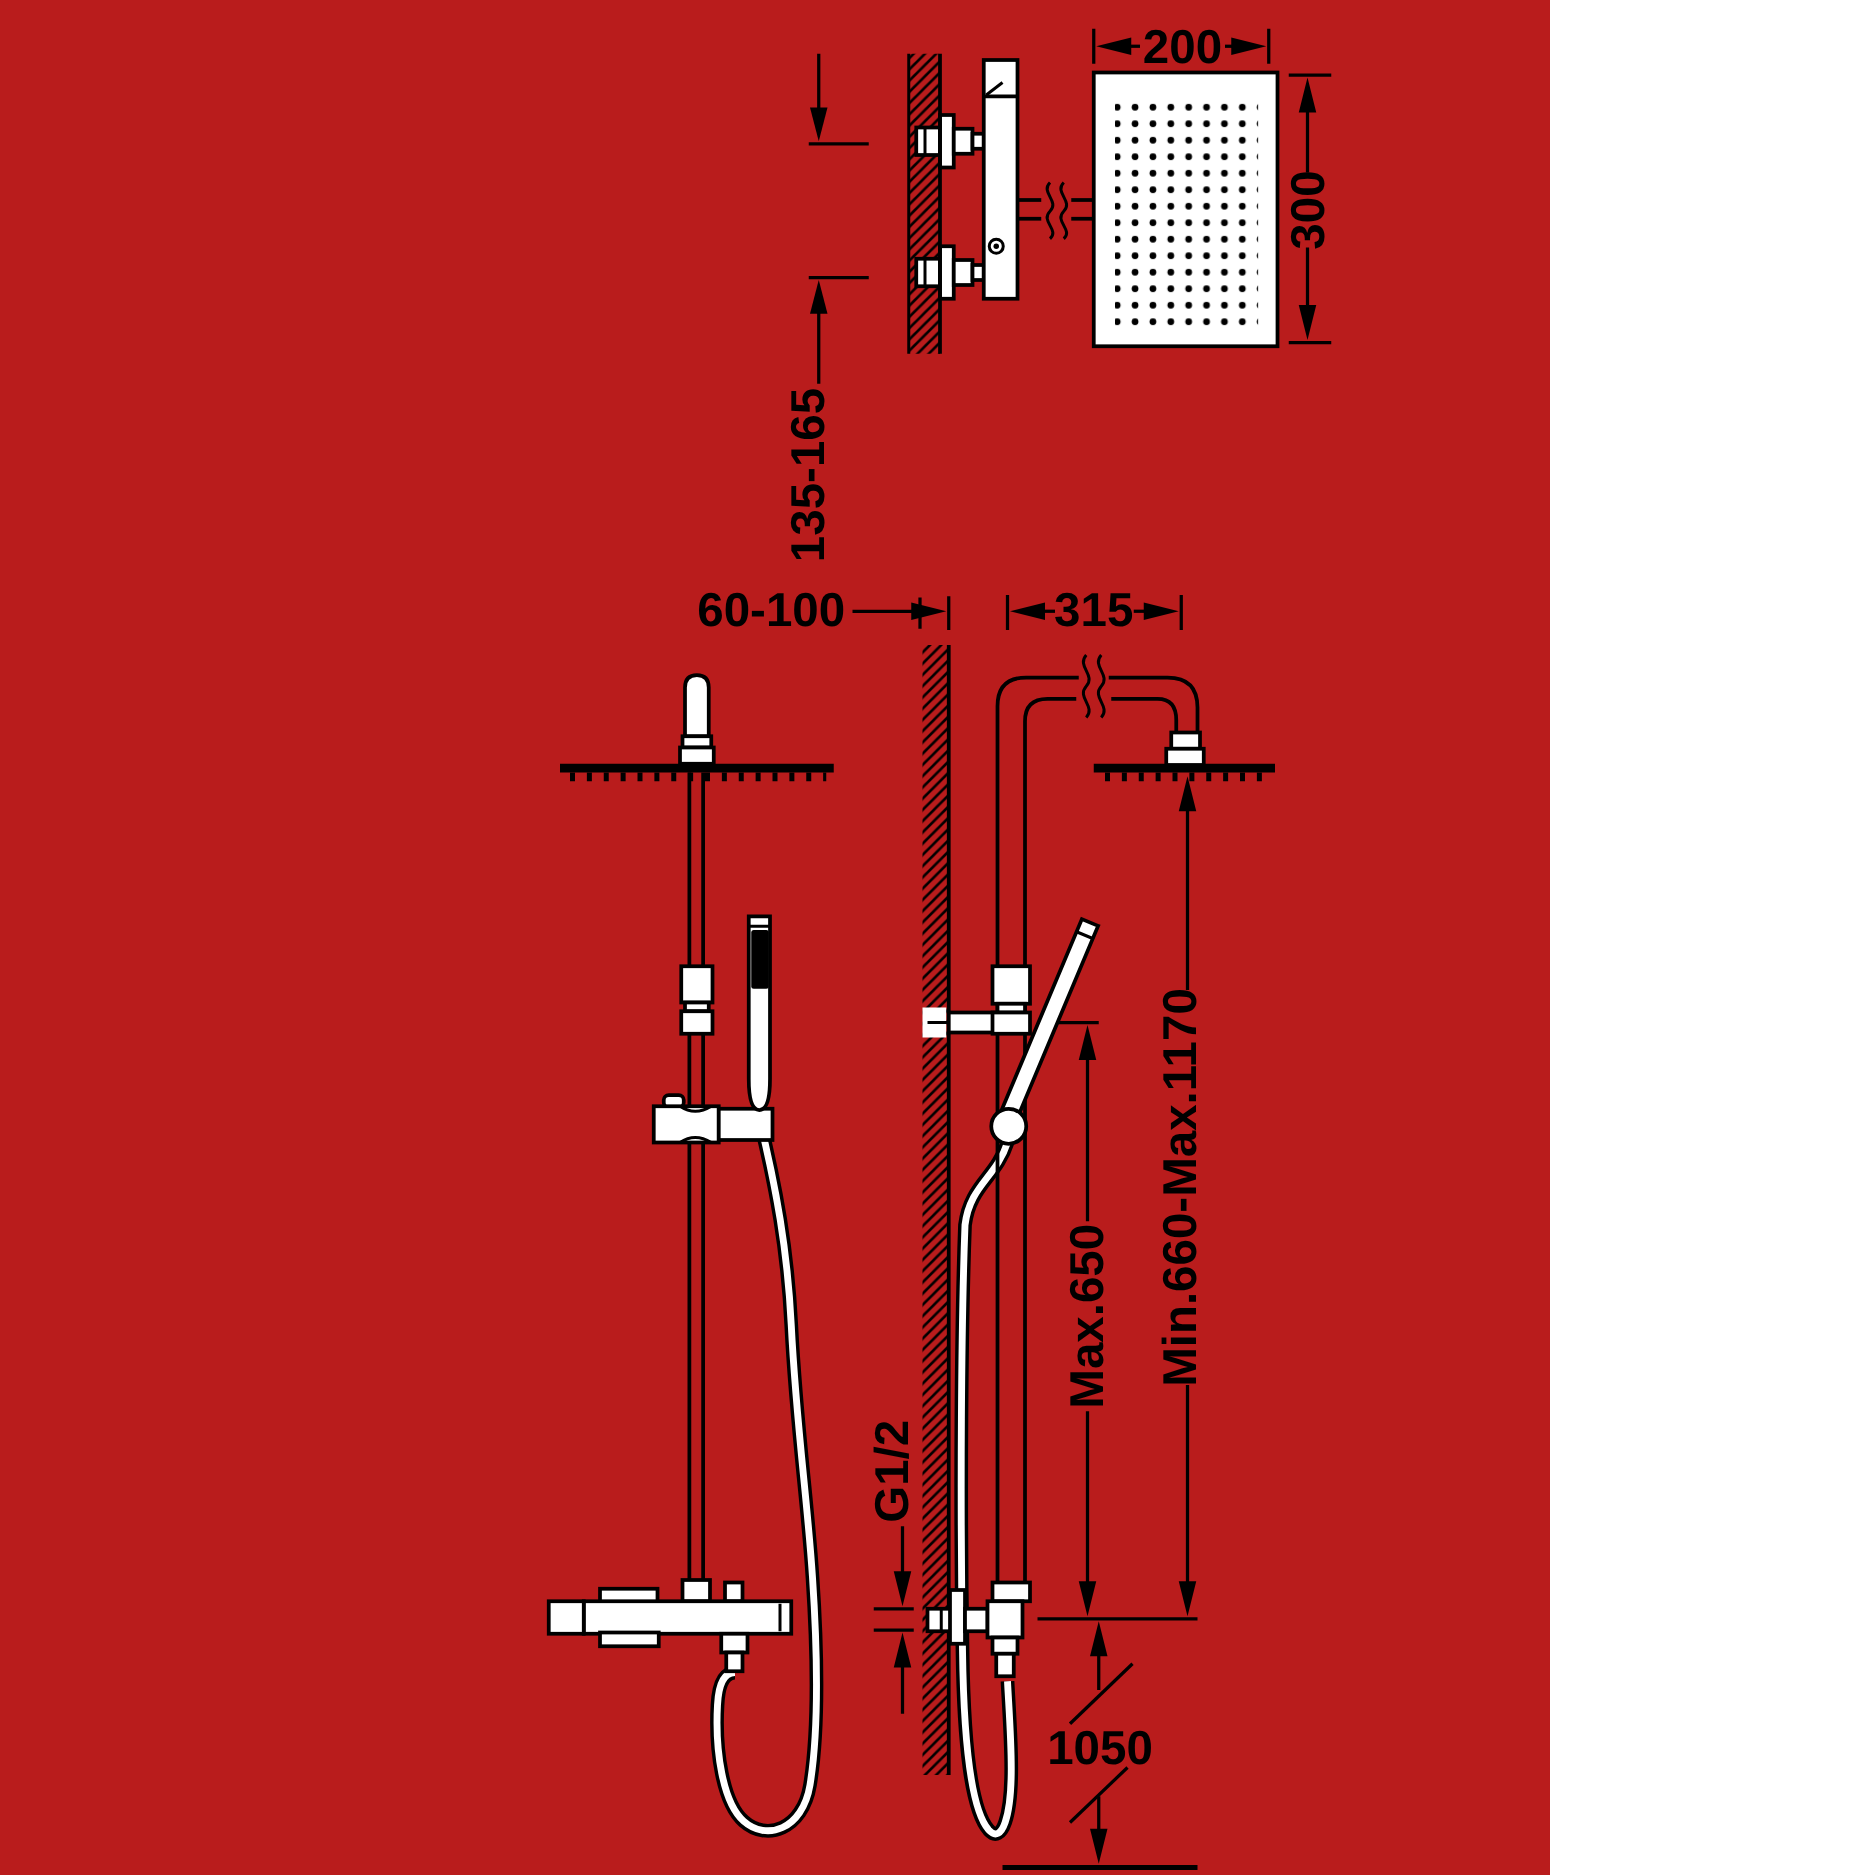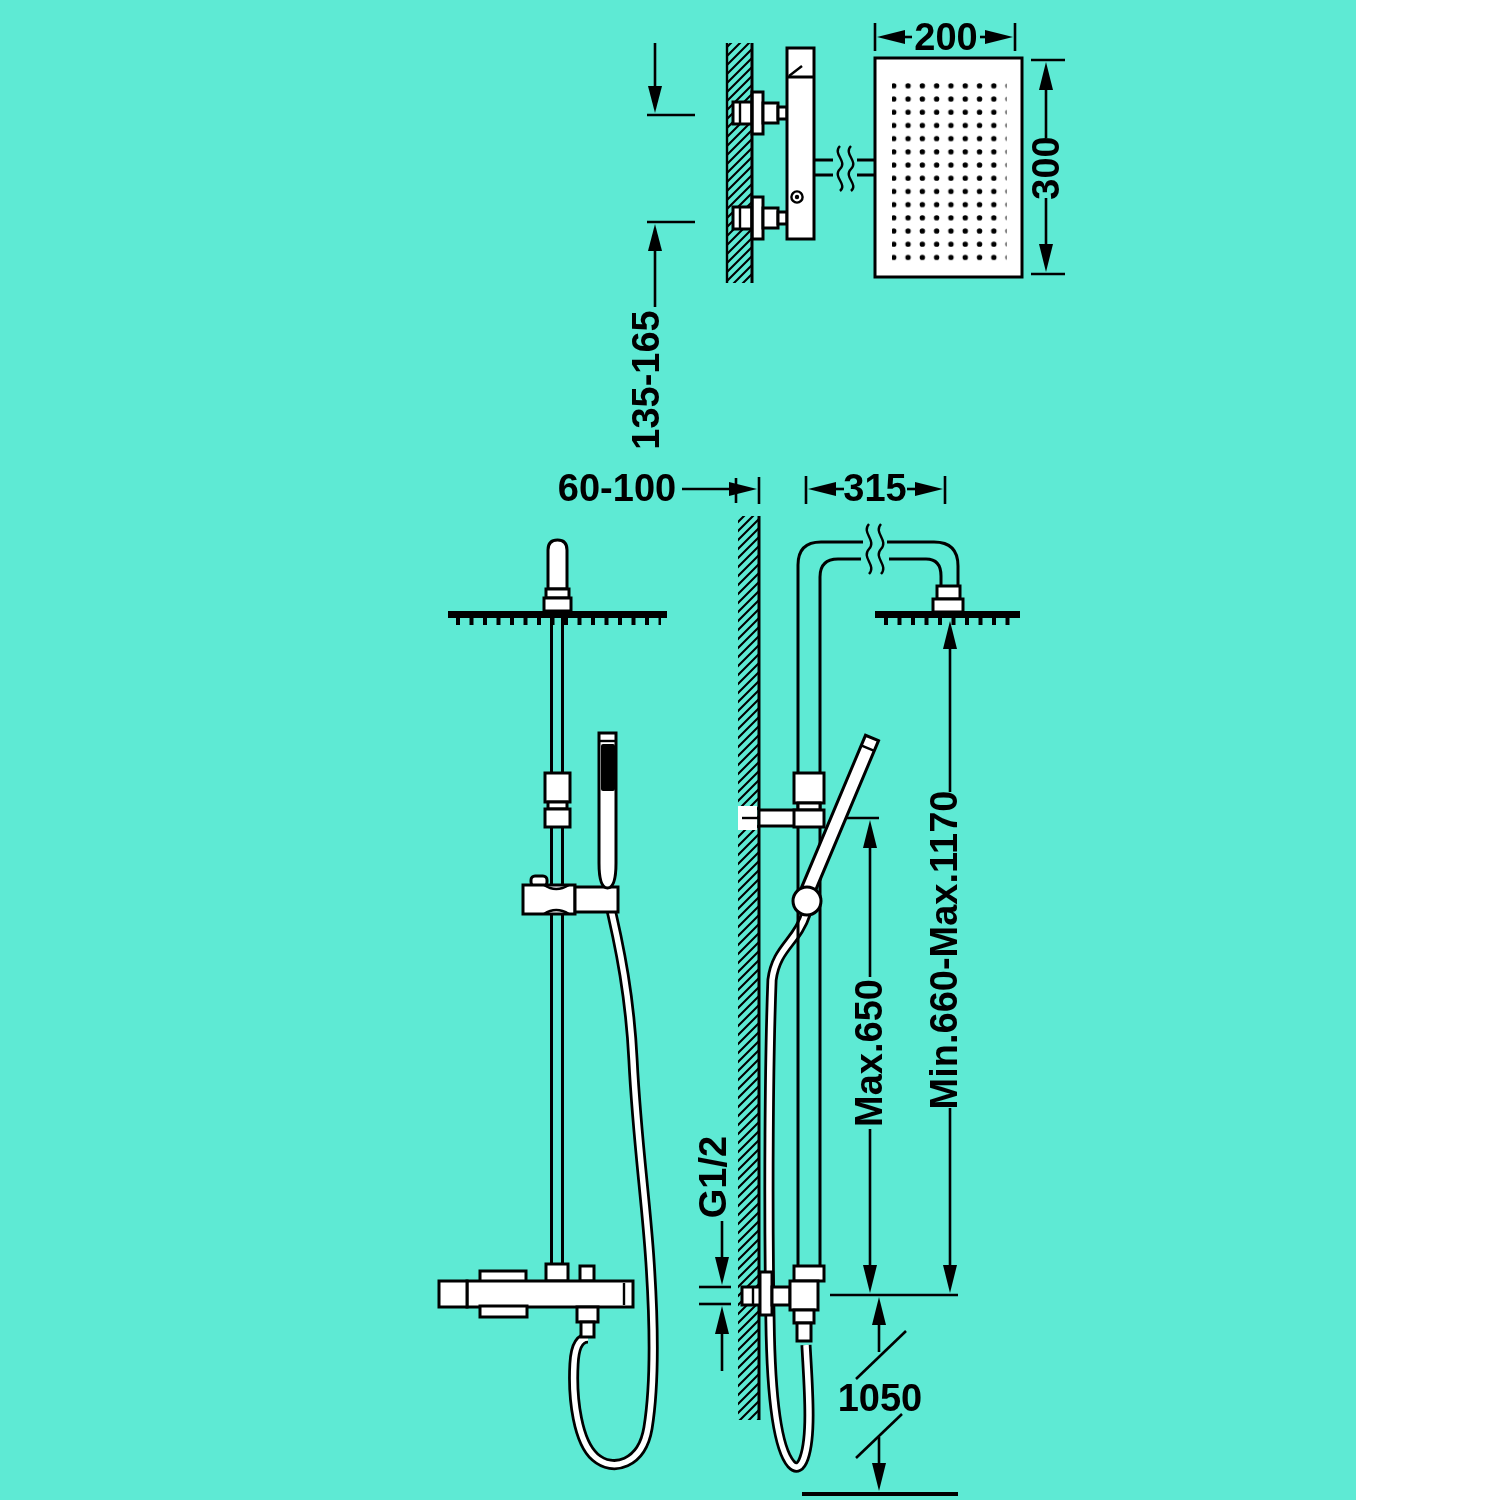--- a/index.html
+++ b/index.html
@@ -1,16 +1,16 @@
 <!DOCTYPE html>
 <html><head>
 <meta charset="utf-8">
 <style>
   html,body{margin:0;padding:0;background:#ffffff;}
-  .canvas{position:relative;width:1356px;height:1500px;background:#5eead4;overflow:hidden;}
+  .canvas{position:relative;width:1240px;height:1500px;background:#b91c1c;overflow:hidden;}
   svg{display:block;}
   .ln{stroke:#000;fill:none;stroke-width:3;}
   .ln2{stroke:#000;fill:none;stroke-width:2.4;}
   .fw{fill:#fff;stroke:#000;stroke-width:3;}
   .blk{fill:#000;stroke:none;}
   .dim{stroke:#000;stroke-width:2.6;fill:none;}
   .arr{fill:#000;stroke:none;}
   text{font-family:"Liberation Sans","DejaVu Sans",sans-serif;font-weight:bold;font-size:38px;fill:#000;}
 </style>
 </head>

